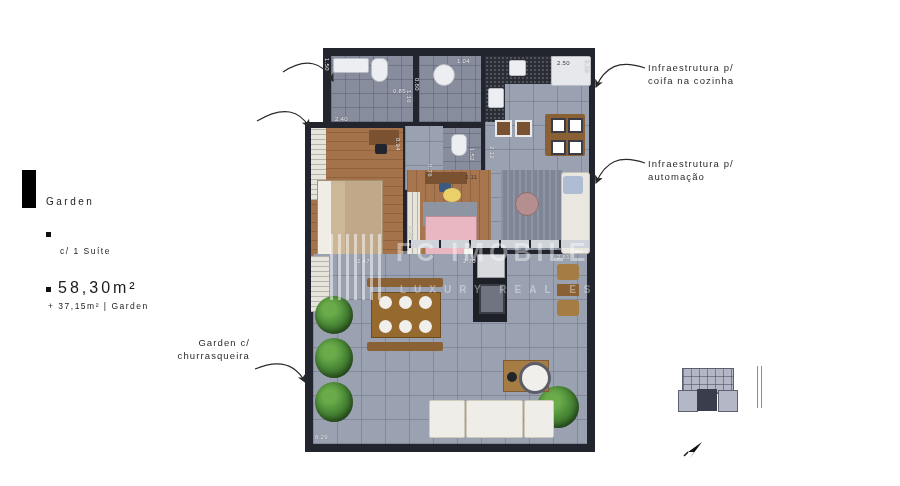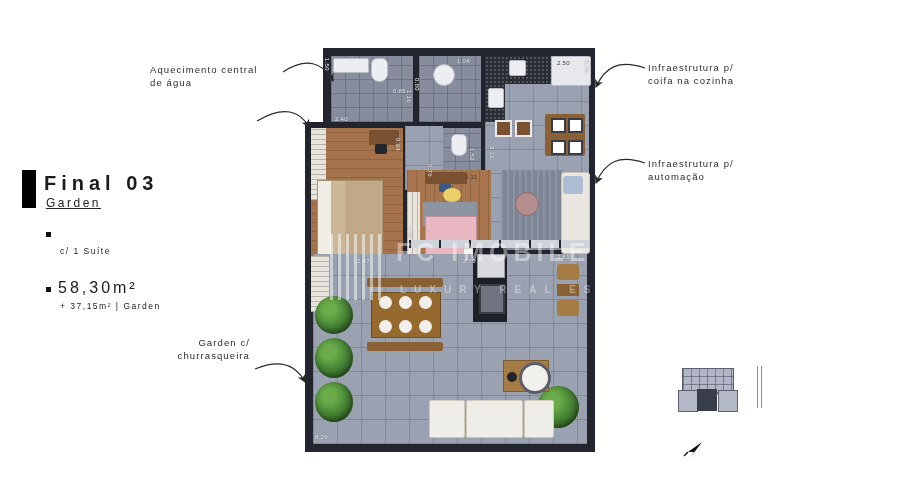--- a/index.html
+++ b/index.html
@@ -2,21 +2,21 @@
 <html><head>
 <meta charset="utf-8">
 <style>
   html,body{margin:0;padding:0;background:#ffffff;}
   .page{position:relative;width:900px;height:486px;background:#fff;overflow:hidden;
         font-family:"Liberation Sans", sans-serif;color:#1f1f1f;}
   .abs{position:absolute;}
   
   .accent-bar{background:#000;}
   .title{font-size:20px;font-weight:600;letter-spacing:5px;color:#1b1b1b;}
-  .subtitle{font-size:12px;letter-spacing:2.5px;color:#222;text-decoration:underline;}
+  .subtitle{font-size:10px;letter-spacing:2.5px;color:#222;}
   .feat-label{font-size:16px;font-weight:500;letter-spacing:3px;color:#1b1b1b;}
   .feat-sub{font-size:8.5px;letter-spacing:1.5px;color:#222;}
   .bullet{width:5px;height:5px;background:#111;}
   
   .note{font-size:9.5px;letter-spacing:1.1px;line-height:1.35;color:#2b2b2b;font-weight:500;}
   .note span{display:block;}
   .note.right{text-align:right;}
   
   .plan{position:absolute;left:305px;top:30px;width:312px;height:422px;}
   .wall{background:#23252e;}
@@ -56,34 +56,29 @@
   .kp{background:#b4b8c6;border:1px solid #5c6070;}
   .kp-unit{background:#3a3d4c;}
   .kp-line{border-left:1.5px solid #8d8d8d;border-right:1.5px solid #8d8d8d;width:3px;}
 </style>
 </head>
 <body>
 
 <div class="page">
 
   <div class="abs accent-bar" style="left:22px;top:170px;width:14px;height:38px;"></div>
-  <div class="abs title" style="left:44px;top:172px;">Final 03</div>
   <div class="abs subtitle" style="left:46px;top:196px;">Garden</div>
 
   <div class="abs bullet" style="left:46px;top:232px;"></div>
   <div class="abs feat-sub" style="left:60px;top:246px;">c/ 1 Suíte</div>
 
   <div class="abs bullet" style="left:46px;top:287px;"></div>
   <div class="abs feat-label" style="left:58px;top:279px;">58,30m²</div>
-  <div class="abs feat-sub" style="left:60px;top:301px;">+ 37,15m² | Garden</div>
-
-  <div class="abs note" style="left:150px;top:64px;">
-    <span>Aquecimento central</span>
-    <span>de água</span>
-  </div>
+  <div class="abs feat-sub" style="left:48px;top:301px;">+ 37,15m² | Garden</div>
+
   <div class="abs note" style="left:648px;top:62px;">
     <span>Infraestrutura p/</span>
     <span>coifa na cozinha</span>
   </div>
   <div class="abs note" style="left:648px;top:158px;">
     <span>Infraestrutura p/</span>
     <span>automação</span>
   </div>
   <div class="abs note right" style="left:150px;top:337px;width:100px;">
     <span>Garden c/</span>

